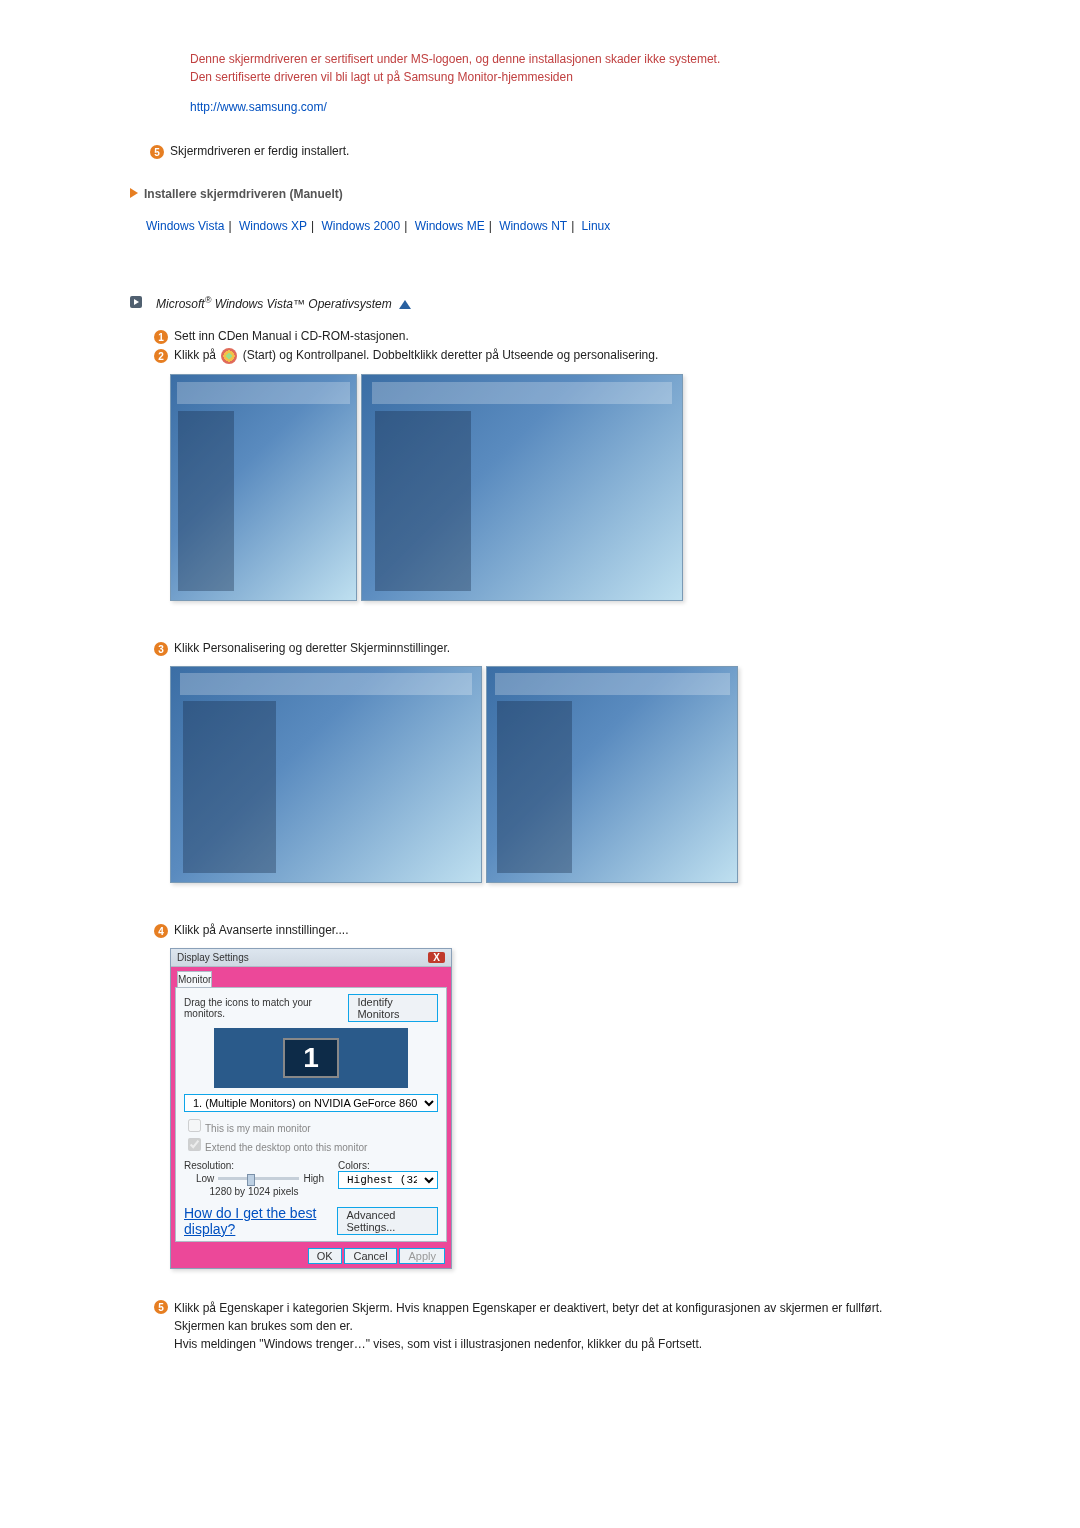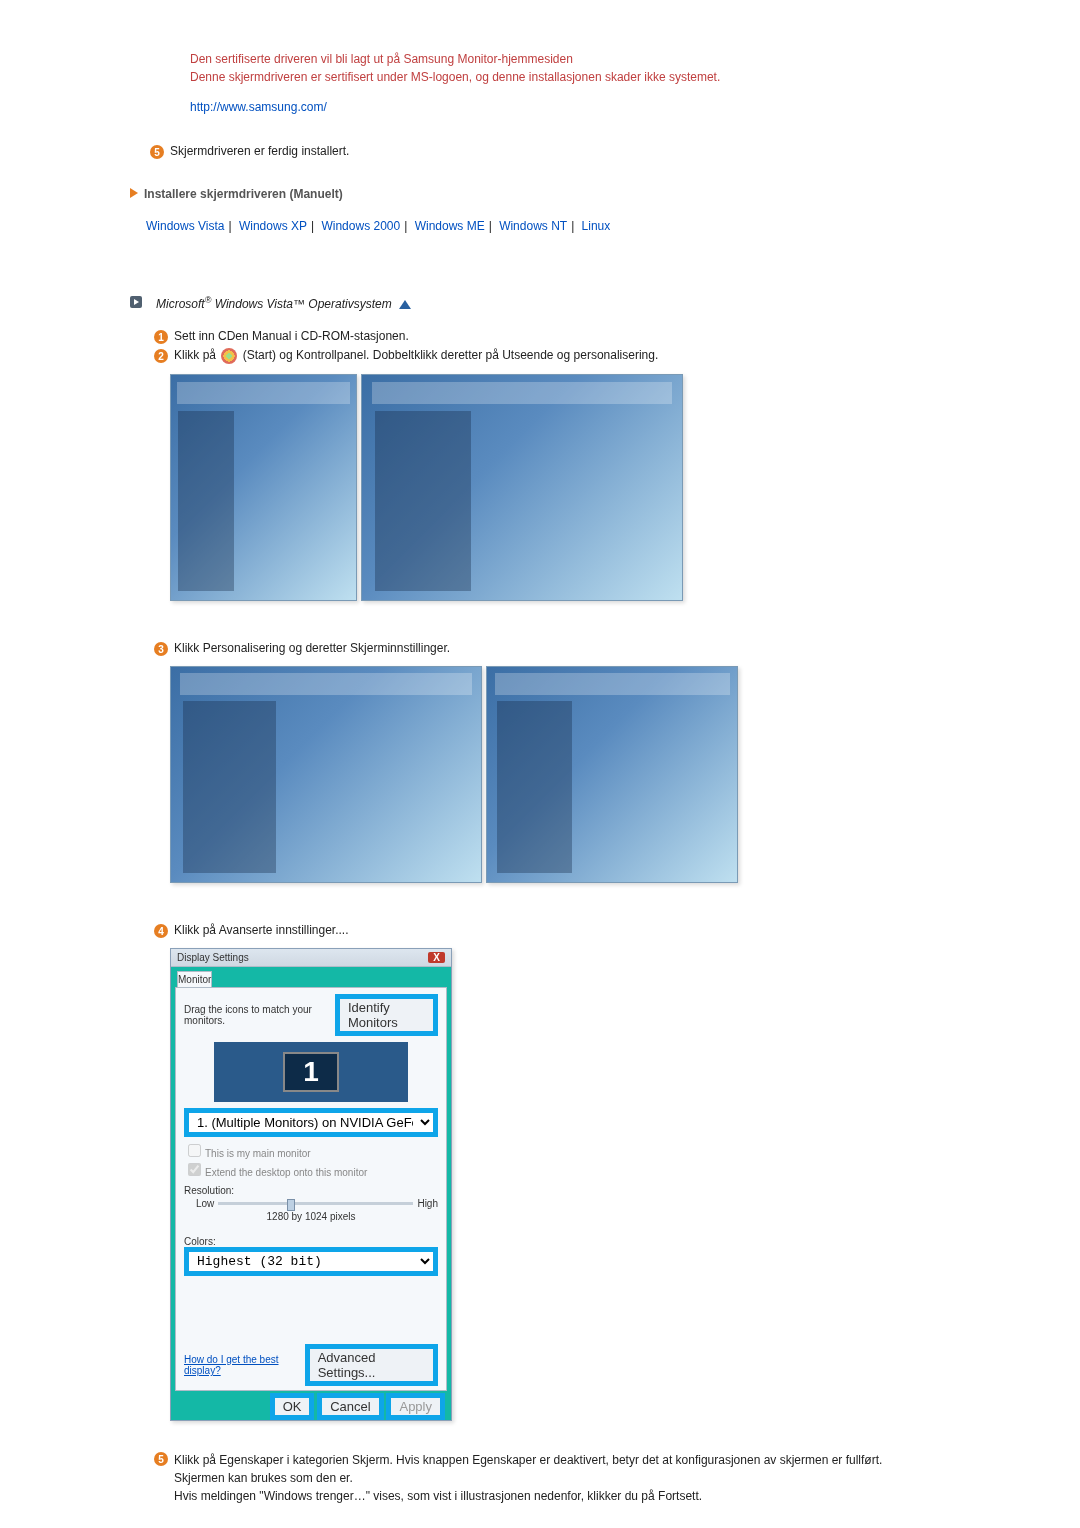--- a/index.html
+++ b/index.html
@@ -111,21 +111,21 @@
     margin:0 2px;
   }
   sup { font-size: 9px; vertical-align: super; }
   .indent { margin-left: 32px; }
   .para { line-height: 1.5; }
 
   
   .display-dialog {
     width:280px;
     border:1px solid #8aa0b8;
-    background:#14b8a6;
+    background:#ec4899;
     font-size:10px;
     color:#333;
     box-shadow:2px 2px 4px rgba(0,0,0,0.15);
   }
   .display-dialog .titlebar{
     display:flex; justify-content:space-between;
     padding:3px 6px;
     background:linear-gradient(#dde6ef,#cfd8e2);
     border-bottom:1px solid #b0bcc8;
   }
@@ -156,39 +156,39 @@
   }
   .display-dialog .preview .mon{
     background:#0d2b48;
     border:2px solid #888;
     color:#fff;
     font-size:28px;
     font-weight:bold;
     padding:2px 18px;
   }
   .display-dialog select, .display-dialog .btn{
-    font-size:13px;
-    border:5px solid #0ea5e9;
+    font-size:11px;
+    border:1px solid #0ea5e9;
     background:#fff;
     padding:1px 4px;
   }
   .display-dialog .btn{ background:#eef2f6; padding:1px 8px;}
   .slider-row{display:flex;align-items:center;gap:4px;margin:2px 0;padding-left:12px;}
   .slider-row .track{flex:1;height:3px;background:#c5cfd9;position:relative;}
   .slider-row .thumb{position:absolute;left:35%;top:-3px;width:6px;height:10px;background:#bdd0e3;border:1px solid #7a90a8;}
   .chk{margin-right:4px;}
 </style>
 </head>
 <body>
 
 <div class="page">
 
   <div class="indent red-text para" style="margin-left:60px; max-width:700px;">
+    <div>Denne skjermdriveren er sertifisert under MS-logoen, og denne installasjonen skader ikke systemet.</div>
     <div>Den sertifiserte driveren vil bli lagt ut på Samsung Monitor-hjemmesiden</div>
-    <div>Denne skjermdriveren er sertifisert under MS-logoen, og denne installasjonen skader ikke systemet.</div>
     <div style="height:12px"></div>
     <div class="link-blue">http://www.samsung.com/</div>
   </div>
 
   <div class="bullet-row section" style="margin-left:20px;">
     <span class="num-circle">5</span>
     <span>Skjermdriveren er ferdig installert.</span>
   </div>
 
   <div class="bullet-row section">
@@ -268,41 +268,41 @@
         <div style="margin-top:4px;">
           <label style="color:#888;">
             <input type="checkbox" class="chk" disabled="" style=""><span>This is my main monitor</span>
           </label>
         </div>
         <div>
           <label style="color:#888;">
             <input type="checkbox" class="chk" disabled="" checked="" style=""><span>Extend the desktop onto this monitor</span>
           </label>
         </div>
-        <div style="display:flex;gap:14px;margin-top:6px;flex-direction:column;">
+        <div style="display:flex;gap:14px;margin-top:6px;">
           <div style="flex:1;">
             <div>Resolution:</div>
             <div class="slider-row">
               <span>Low</span>
               <div class="track">
                   <div class="thumb"></div>
                 </div>
               <span>High</span>
             </div>
             <div style="text-align:center;">1280 by 1024 pixels</div>
           </div>
           <div style="flex:0 0 100px;">
             <div>Colors:</div>
             <select style="width:100%;font-family:Liberation Mono, monospace;">
               <option>Highest (32 bit)</option>
             </select>
           </div>
         </div>
         <div style="display:flex;justify-content:space-between;align-items:center;margin-top:8px;">
-          <span class="link-blue" style="font-size:10px;text-decoration:underline;">How do I get the best display?</span>
+          <span class="link-blue" style="font-size:14px;text-decoration:underline;">How do I get the best display?</span>
           <span class="btn">Advanced Settings...</span>
         </div>
       </div>
       <div style="text-align:right;padding:4px 6px 6px 6px;">
         <span class="btn">OK</span>
         <span class="btn">Cancel</span>
         <span class="btn" style="color:#999;">Apply</span>
       </div>
     </div>
   </div>

